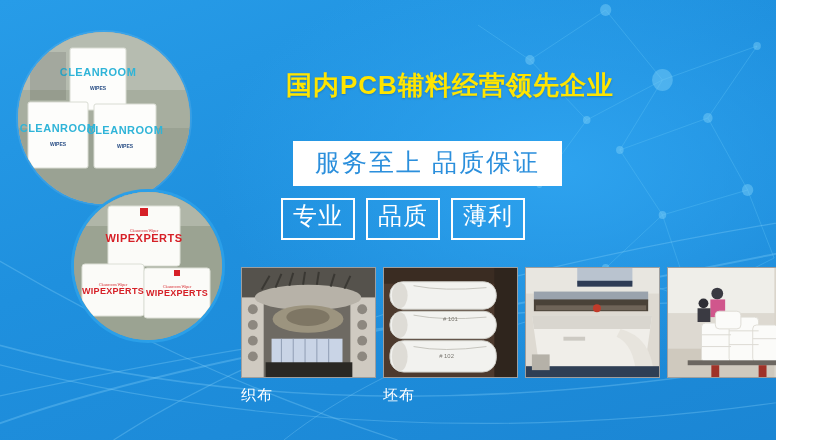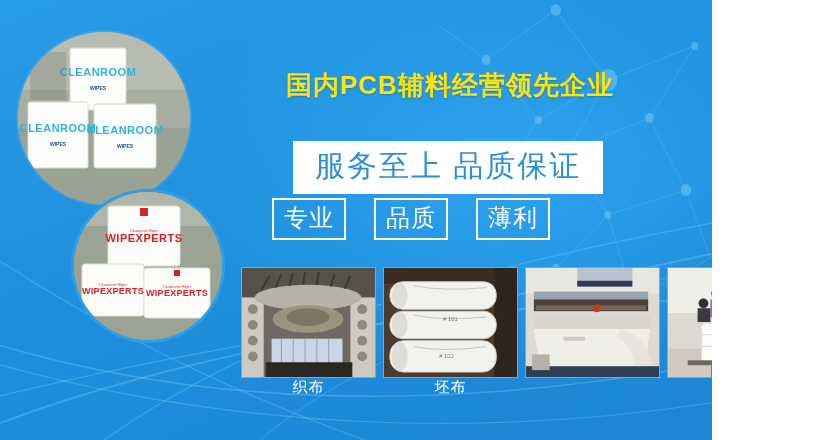--- a/index.html
+++ b/index.html
@@ -1,21 +1,21 @@
 <!DOCTYPE html>
 <html><head>
 <meta charset="utf-8">
 <style>
   * { margin:0; padding:0; box-sizing:border-box; }
   html, body {
     width:820px; height:440px; overflow:hidden;
     font-family:"Liberation Sans", sans-serif;
   }
   .banner {
-    position:relative; width:712px; height:440px; overflow:hidden;
+    position:relative; width:776px; height:440px; overflow:hidden;
     background:
       radial-gradient(ellipse 560px 340px at 72% 38%, #2ea3ef 0%, rgba(46,163,239,0) 62%),
       linear-gradient(160deg, #279ce8 0%, #1f90de 42%, #1b86d4 100%);
   }
   .bg-network, .bg-curves { position:absolute; inset:0; width:100%; height:100%; }
 
   
   .circle-lg {
     position:absolute; left:18px; top:32px; width:172px; height:172px;
     border-radius:50%; overflow:hidden;
@@ -36,45 +36,45 @@
     position:absolute; left:286px; top:72px;
     font-size:26px; line-height:1.05; font-weight:bold;
     color:#ffe500; letter-spacing:1px; white-space:nowrap;
     text-shadow:0 1px 2px rgba(0,40,80,.25);
   }
   .subtitle-bar {
     position:absolute; left:293px; top:141px;
     background:#ffffff; padding:5px 22px 7px 22px;
   }
   .subtitle-bar span {
-    font-size:30px; color:#2b8fdc; letter-spacing:2px; white-space:nowrap;
+    font-size:25px; color:#2b8fdc; letter-spacing:2px; white-space:nowrap;
   }
 
   
-  .tags { position:absolute; left:272px; top:198px; display:flex; gap:28px; }
+  .tags { position:absolute; left:281px; top:198px; display:flex; gap:11px;font-family:Liberation Mono, monospace; }
   .tag {
     border:2px solid #ffffff; padding:5px 10px 7px 10px;
     color:#ffffff; font-size:24px; letter-spacing:1px; line-height:1.1;
     white-space:nowrap;
   }
 
   
   .thumbs {
     position:absolute; left:241px; top:267px;
     display:flex; gap:7px;
   }
   .thumb-cell { width:135px; }
   .thumb {
     width:135px; height:111px; overflow:hidden;
     border:1px solid rgba(255,255,255,.35);
     background:#6a6a6a;
   }
   .thumb svg { width:100%; height:100%; display:block; }
   .thumb-cap {
-    text-align:center; color:#ffffff;
+    margin-top:8px; color:#ffffff;
     font-size:15px; letter-spacing:1px; white-space:nowrap;
   }
 </style>
 </head>
 <body>
 
 <div class="banner">
 
   <svg class="bg-network" viewBox="0 0 820 440" preserveAspectRatio="none">
     <g stroke="#5cc0f5" stroke-opacity="0.38" stroke-width="1" fill="none">

